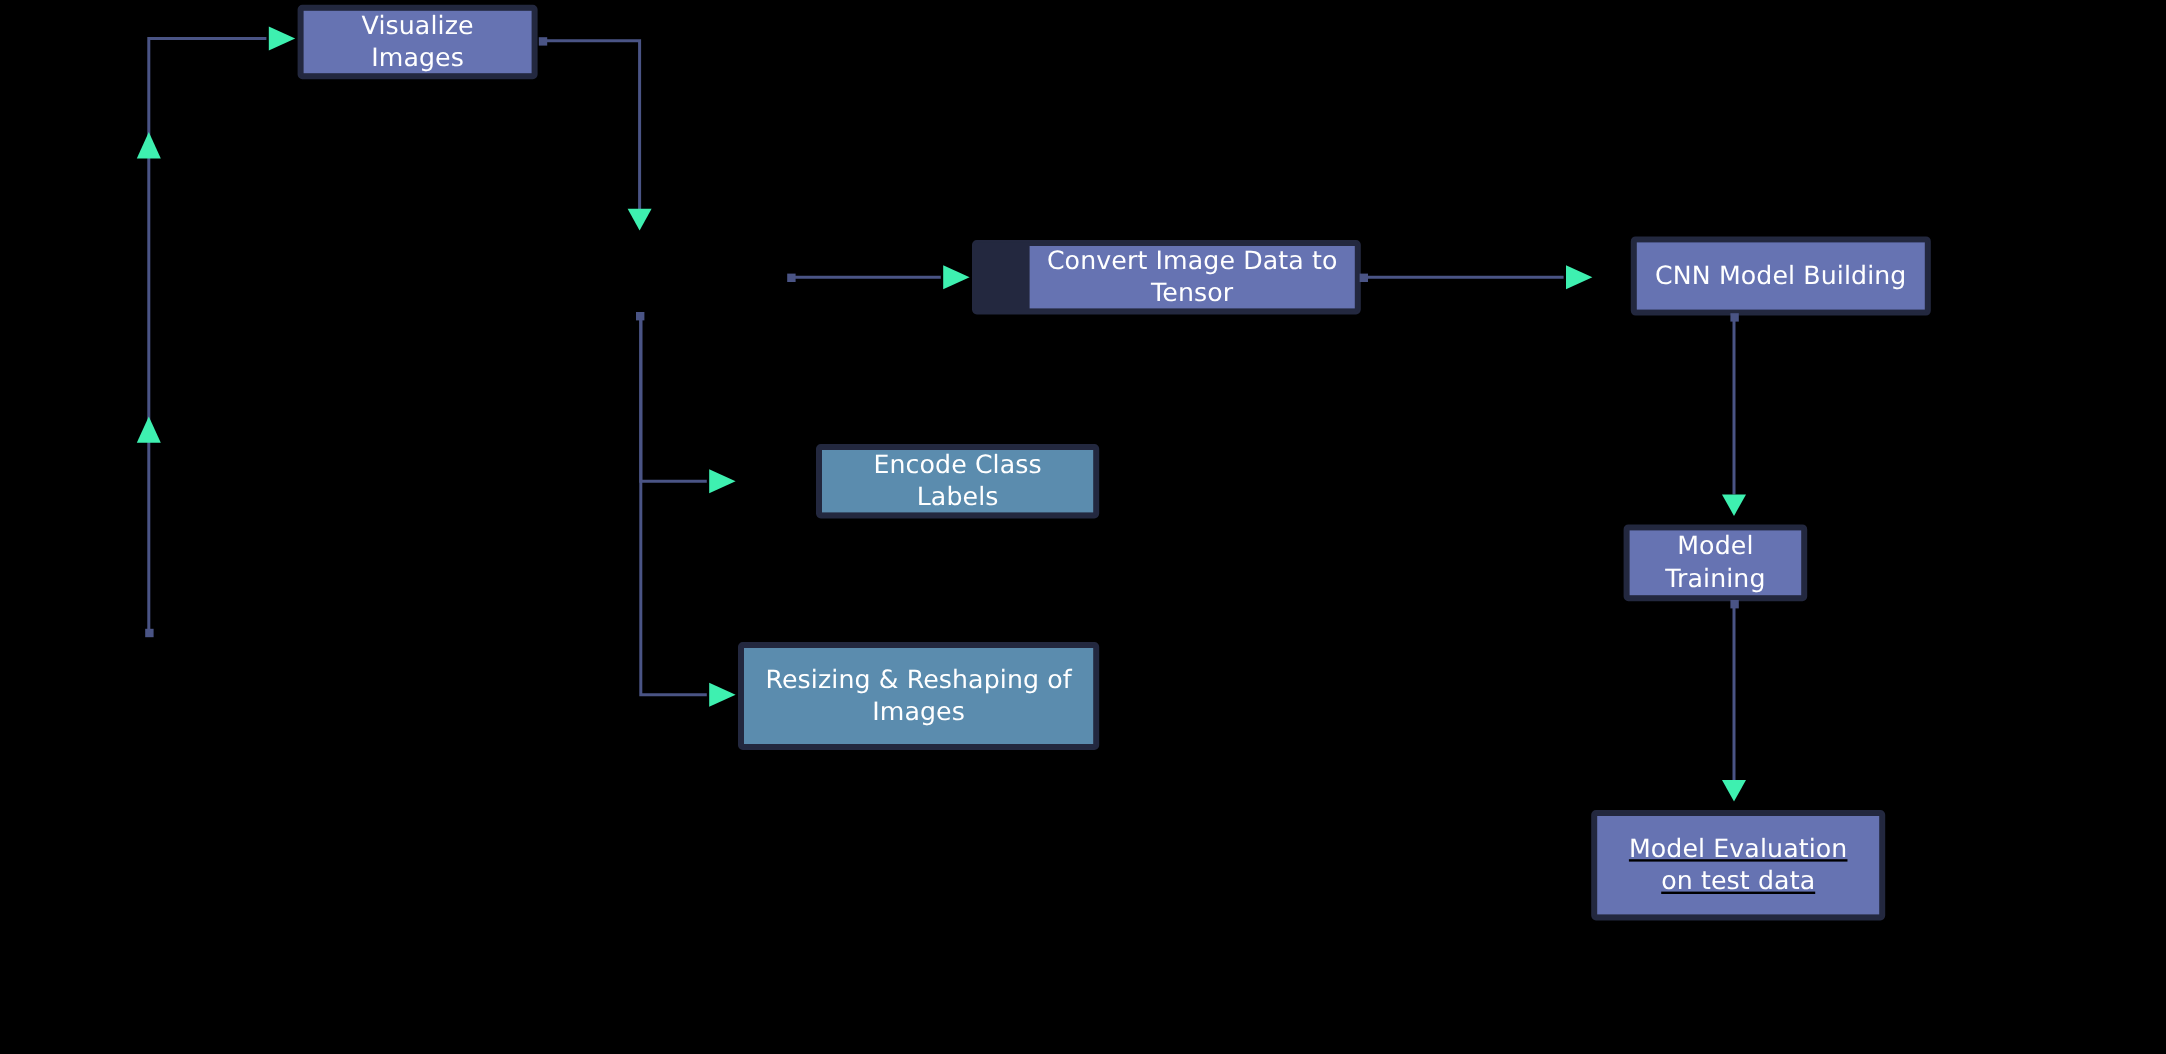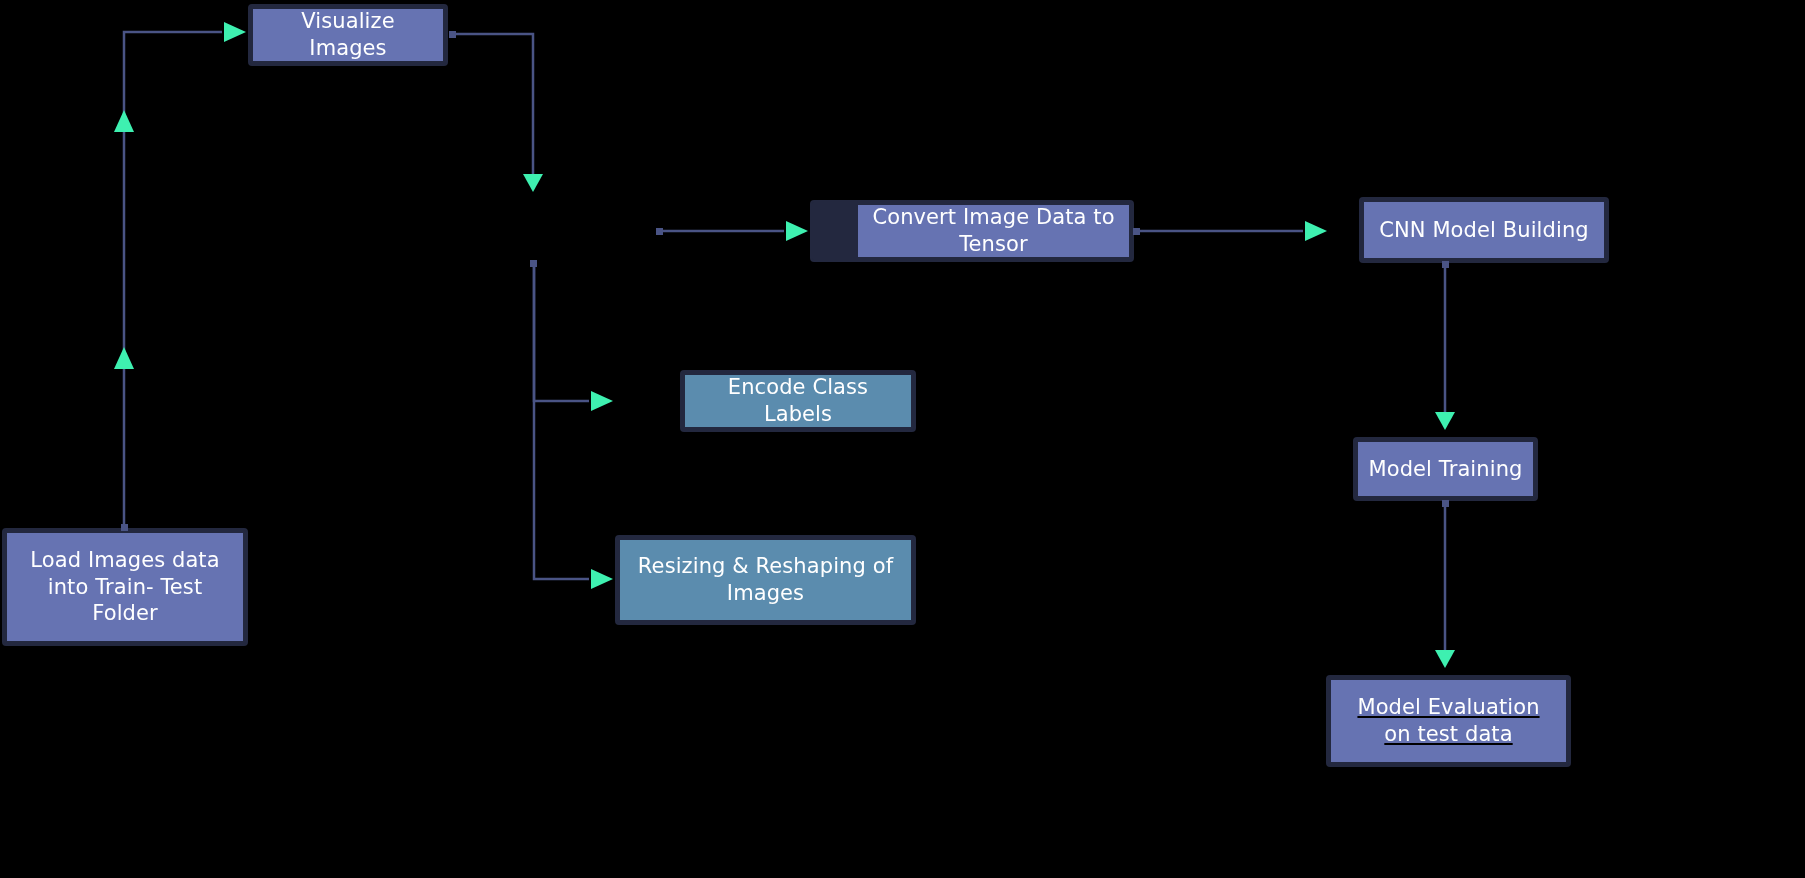--- a/index.html
+++ b/index.html
@@ -115,23 +115,20 @@
   </svg>
 
   <div class="conn-dot" style="left:121px; top:524px;"></div>
   <div class="conn-dot" style="left:449px; top:31px;"></div>
   <div class="conn-dot" style="left:656px; top:228px;"></div>
   <div class="conn-dot" style="left:530px; top:260px;"></div>
   <div class="conn-dot" style="left:1133px; top:228px;"></div>
   <div class="conn-dot" style="left:1442px; top:261px;"></div>
   <div class="conn-dot" style="left:1442px; top:500px;"></div>
 
-  <div class="node primary" style="left:2px; top:528px; width:246px; height:118px;">
-    <div class="node-inner">Load Images data into Train- Test Folder</div>
-  </div>
 
   <div class="node primary" style="left:248px; top:4px; width:200px; height:62px;">
     <div class="node-inner">Visualize Images</div>
   </div>
 
 
   <div class="node secondary" style="left:632px; top:370px; width:236px; height:62px;margin-left:48px;">
     <div class="node-inner">Encode Class Labels</div>
   </div>
 
@@ -140,21 +137,21 @@
   </div>
 
   <div class="node primary" style="left:810px; top:200px; width:324px; height:62px;padding-left:46px;">
     <div class="node-inner">Convert Image Data to Tensor</div>
   </div>
 
   <div class="node primary" style="left:1328px; top:197px; width:250px; height:66px;margin-left:31px;">
     <div class="node-inner">CNN Model Building</div>
   </div>
 
-  <div class="node primary" style="left:1353px; top:437px; width:185px; height:64px;">
+  <div class="node primary" style="left:1353px; top:437px; width:153px; height:64px;">
     <div class="node-inner">Model Training</div>
   </div>
 
   <div class="node primary" style="left:1326px; top:675px; width:245px; height:92px;text-decoration:underline;">
     <div class="node-inner">Model Evaluation on test data</div>
   </div>
 
 </div>
 
 </body></html>

